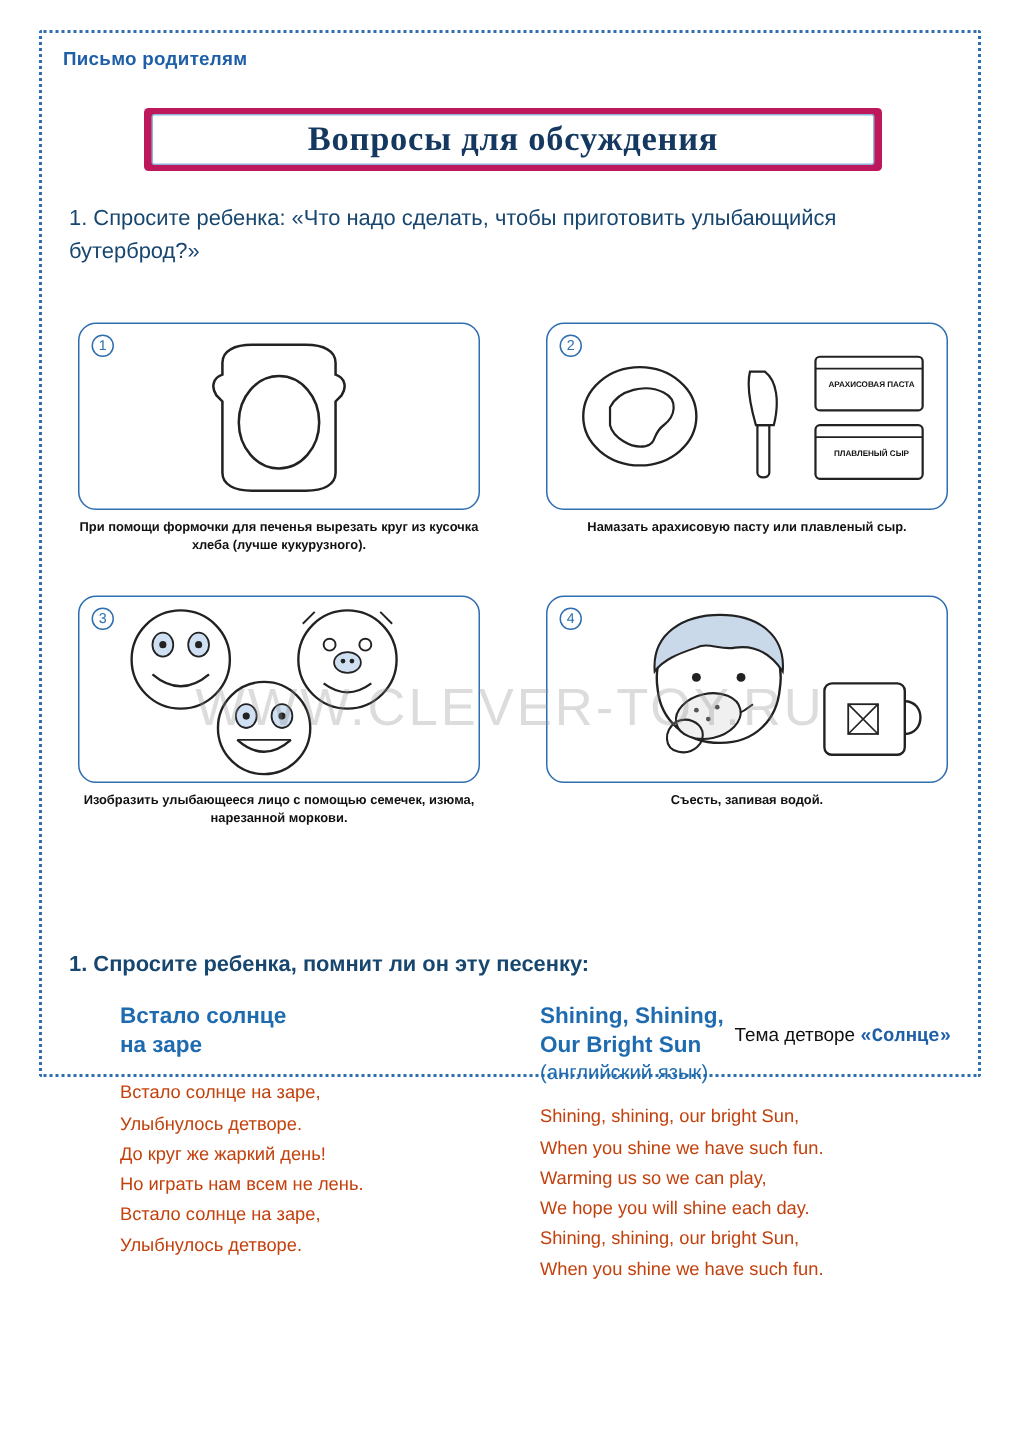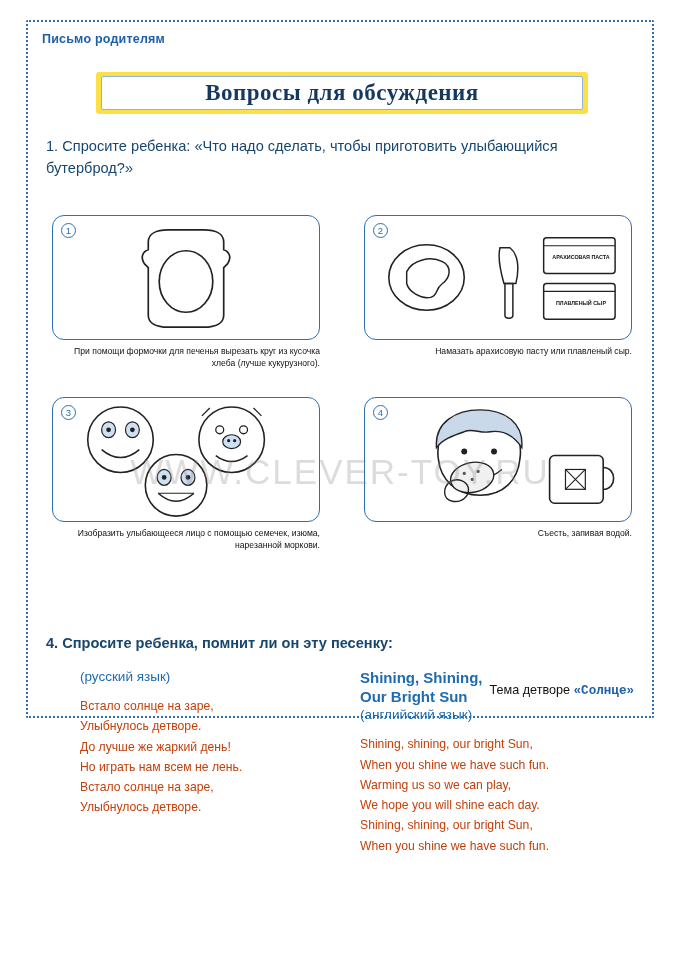--- a/index.html
+++ b/index.html
@@ -42,21 +42,21 @@
     color: #1f5fa8;
     letter-spacing: 0.2px;
   }
 
   .title-bar {
     position: absolute;
     left: 96px;
     top: 72px;
     width: 492px;
     height: 42px;
-    background: #fde047;
+    background: #be185d;
     border-radius: 3px;
   }
   .title-bar .inner {
     position: absolute;
     left: 5px; top: 4px; right: 5px; bottom: 4px;
     background: #ffffff;
     border: 1px solid #8fb4da;
     border-radius: 2px;
     display: flex;
     align-items: center;
@@ -108,23 +108,23 @@
     border-radius: 50%;
     color: #2f6fb0;
     font-size: 9.5px;
     line-height: 13px;
     text-align: center;
     background: #fff;
     z-index: 4;
   }
   .caption {
     margin-top: 6px;
-    text-align: right;
+    text-align: center;
     font-size: 8.6px;
-    font-weight: normal;
+    font-weight: bold;
     line-height: 1.34;
     color: #111;
   }
   .row2 { margin-top: 12px; }
   .row-gap { height: 16px; }
 
   .art { position: absolute; inset: 0; }
 
   
   .jar-label {
@@ -323,30 +323,33 @@
             <path d="M202 72 L222 92 M222 72 L202 92" stroke="#222" stroke-width="1.1"></path>
           </svg>
         </div>
         <div class="caption">Съесть, запивая водой.</div>
       </div>
     </div>
   </div>
 
   <div class="watermark">WWW.CLEVER-TOY.RU</div>
 
-  <div class="q2">4. Спросите ребенка, помнит ли он эту песенку:</div>
+  <div class="q2">1. Спросите ребенка, помнит ли он эту песенку:</div>
 
   <div class="songs">
 
     <div class="song">
-      <div class="lang">(русский язык)</div>
+      <h3>
+        <span>Встало солнце</span><br>
+        <span>на заре</span>
+      </h3>
       <div class="lines">
         <div>Встало солнце на заре,</div>
         <div>Улыбнулось детворе.</div>
-        <div>До лучше же жаркий день!</div>
+        <div>До круг же жаркий день!</div>
         <div>Но играть нам всем не лень.</div>
         <div>Встало солнце на заре,</div>
         <div>Улыбнулось детворе.</div>
       </div>
     </div>
 
     <div class="song">
       <h3>
         <span>Shining, Shining,</span><br>
         <span>Our Bright Sun</span>

